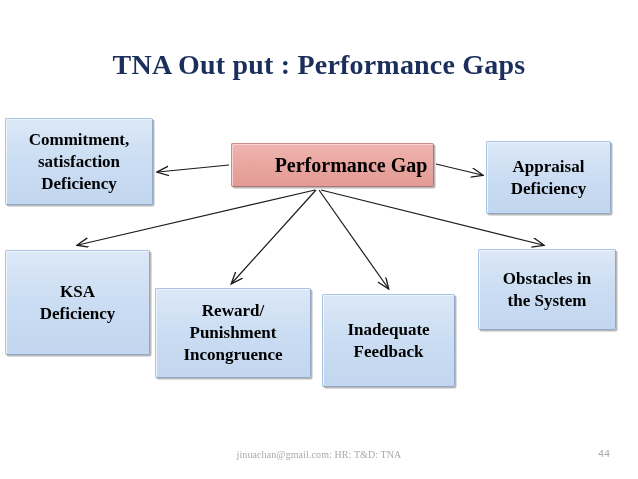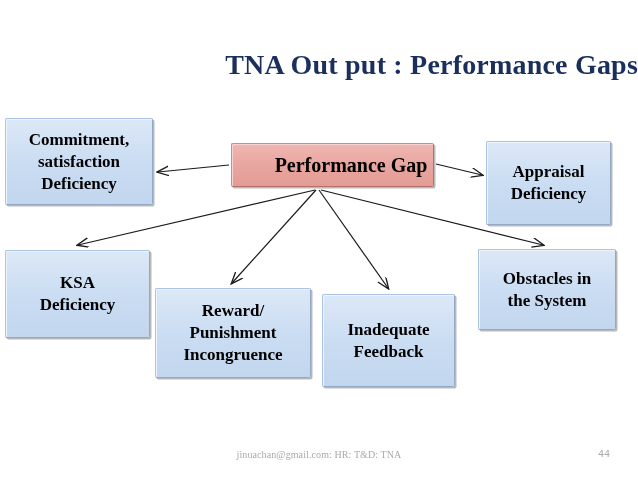--- a/index.html
+++ b/index.html
@@ -15,21 +15,21 @@
     overflow: hidden;
     font-family: "Liberation Serif", "DejaVu Serif", serif;
   }
 
   
   .slide-title {
     position: absolute;
     left: 0;
     top: 48px;
     width: 638px;
-    text-align: right;
+    text-align: center;
     font-family: "Liberation Serif", "DejaVu Serif", serif;
     font-weight: bold;
     font-size: 28px;
     line-height: 34px;
     color: #1b2f5c;
     letter-spacing: 0.2px;
   }
 
   
   .arrow-layer {
@@ -79,22 +79,22 @@
     border-bottom-color: #b2736e;
     box-shadow: 1.5px 1.5px 0 0 #b9b9b9, inset 1px 1px 0 0 #f7d4d1;
     font-size: 20px;
     line-height: 24px;
     padding-left: 37px;
   }
 
   
   #node-commitment    { left: 5px;   top: 118px; width: 148px; height: 87px; }
   #node-central       { left: 231px; top: 143px; width: 203px; height: 44px; }
-  #node-appraisal     { left: 486px; top: 141px; width: 125px; height: 84px; }
-  #node-ksa           { left: 5px;   top: 250px; width: 145px; height: 88px; }
+  #node-appraisal     { left: 486px; top: 141px; width: 125px; height: 73px; }
+  #node-ksa           { left: 5px;   top: 250px; width: 145px; height: 105px; }
   #node-reward        { left: 155px; top: 288px; width: 156px; height: 90px; }
   #node-feedback      { left: 322px; top: 294px; width: 133px; height: 93px; }
   #node-obstacles     { left: 478px; top: 249px; width: 138px; height: 81px; }
 
   
   .footer-note {
     position: absolute;
     left: 0;
     top: 449px;
     width: 638px;

